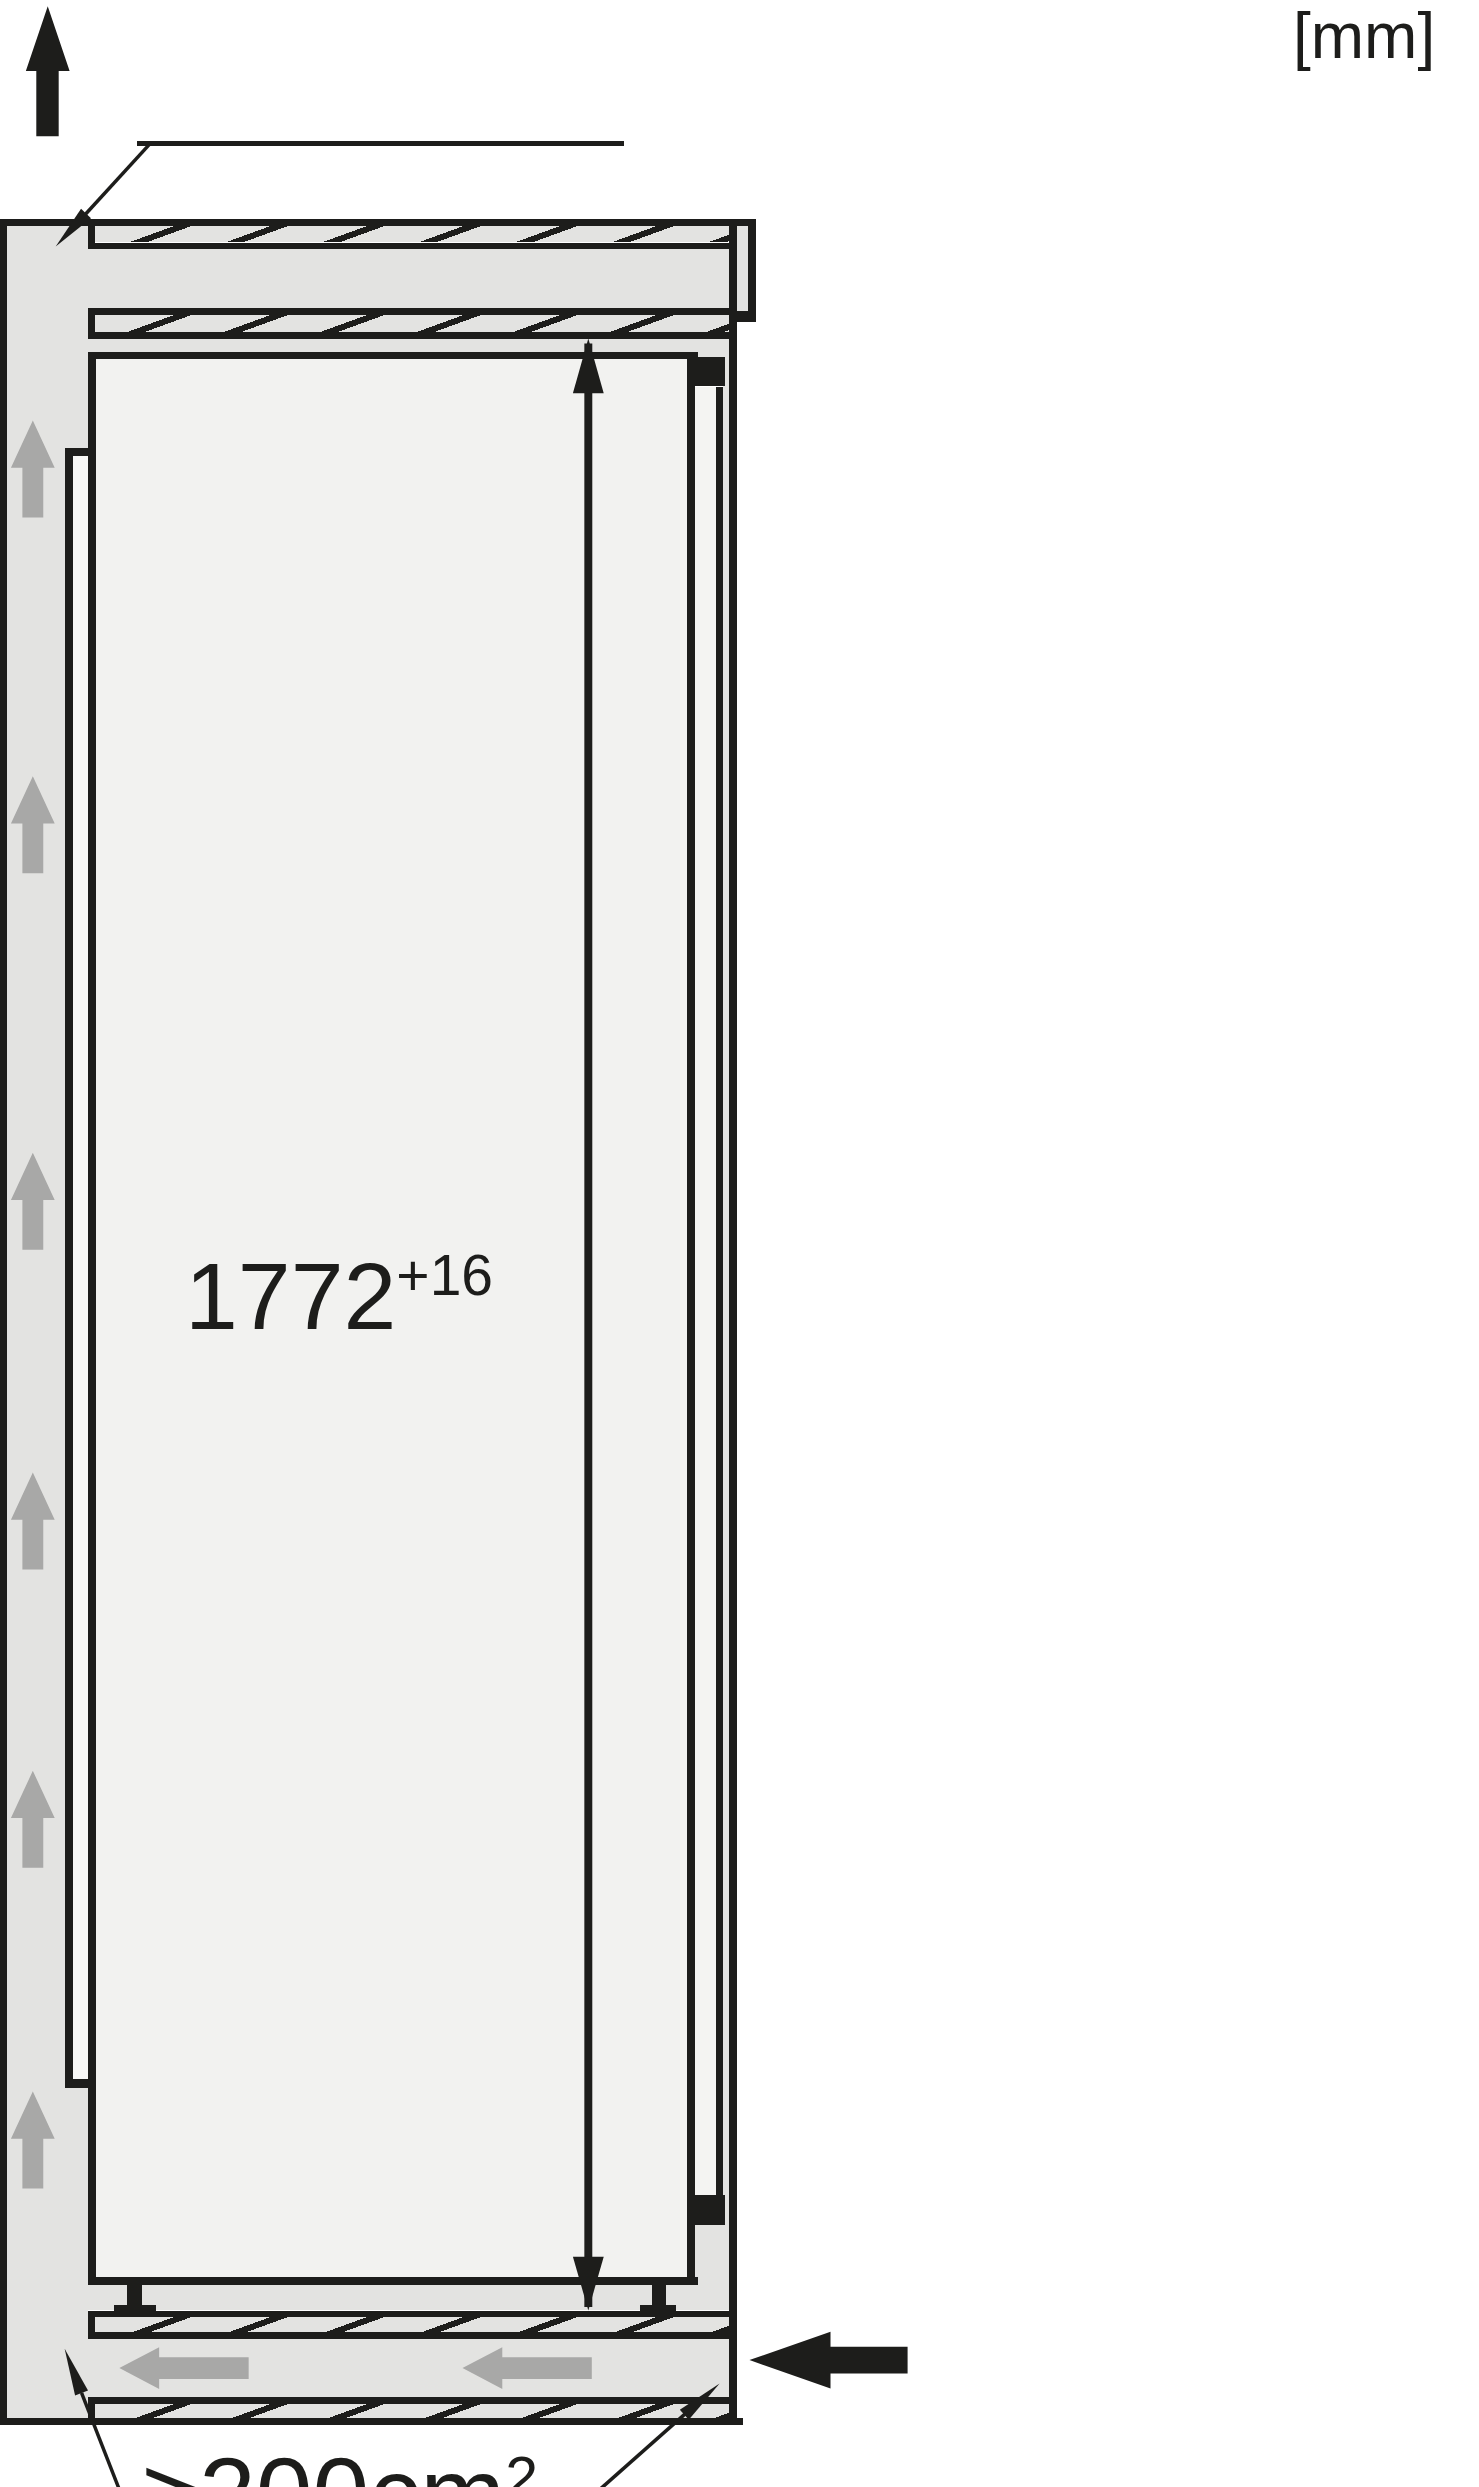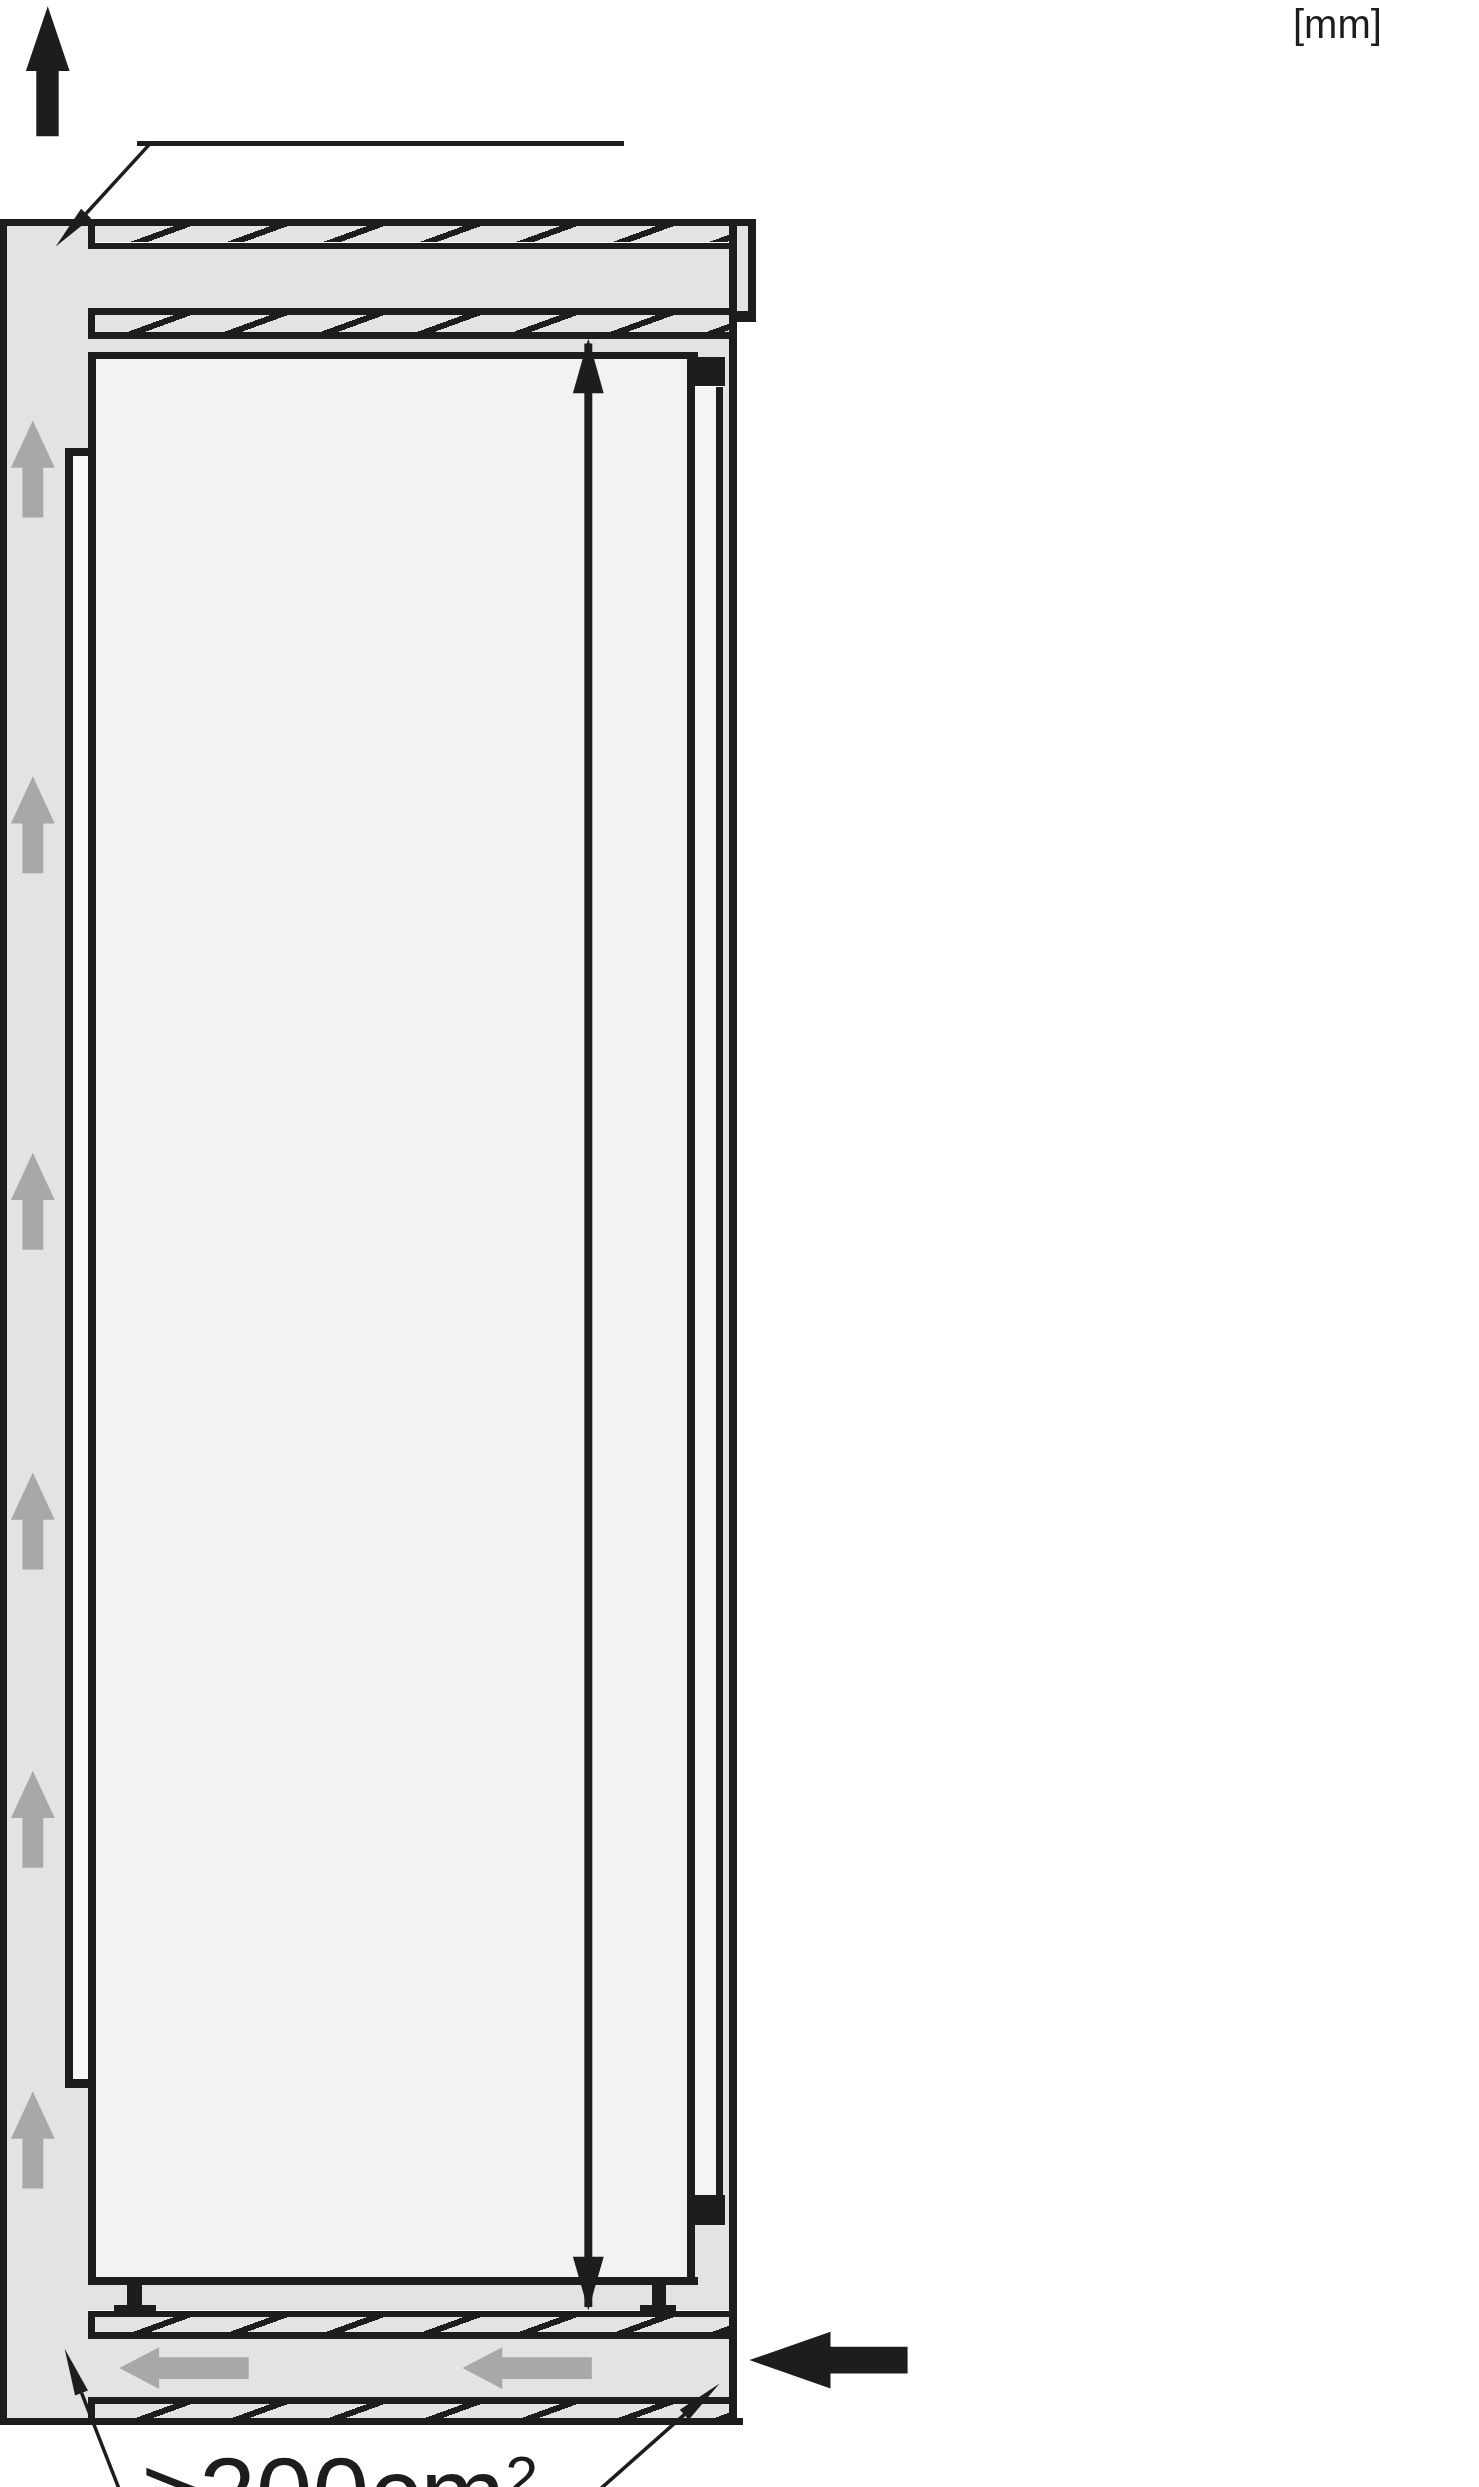--- a/index.html
+++ b/index.html
@@ -9,21 +9,21 @@
   .k{background:var(--ink,#1d1d1b);}          
   .g{background:var(--panel,#e3e3e1);}        
   .w{background:var(--niche,#f2f2f0);}        
   .w2{background:var(--slot,#f7f7f5);}        
   .w3{background:var(--door,#f4f4f2);}        
   .h{background-color:var(--panel,#e3e3e1);
      background-image:repeating-linear-gradient(160deg, transparent 0 27px, var(--ink,#1d1d1b) 27px 33px);}
   .txt{position:absolute;line-height:1;white-space:nowrap;}
   .note{font-size:102px;}
   .note .sup{font-size:0.58em;position:relative;top:-0.52em;}
-  .unit{font-size:40px;}
+  .unit{font-size:64px;}
   .dim{font-size:95px;}
   .dim .tol{font-size:57px;position:relative;top:-34px;}
   svg{position:absolute;left:0;top:0;}
   .ink{fill:var(--ink,#1d1d1b);}
   .ink-line{stroke:var(--ink,#1d1d1b);}
   .flow{fill:var(--airflow,#a8a8a7);}
 </style>
 </head>
 <body>
 
@@ -120,19 +120,22 @@
       <line class="ink-line" x1="1090" y1="5108" x2="1380" y2="4851" stroke-width="7"></line>
       <polygon class="ink" points="1447,4792 1385,4865 1367,4845"></polygon>
     </g>
   </svg>
 
   <div class="txt unit" style="left:1293px;top:4px;">
     <span>[mm]</span>
   </div>
 
 
+  <div class="txt dim" style="left:185px;top:1249px;">
+    <span>1772</span><span class="tol">+16</span>
+  </div>
 
   <div class="txt note" style="left:143px;top:2443px;">
     <span>≥200cm</span><span class="sup">2</span>
   </div>
 
 </div>
 
 
 </body></html>

